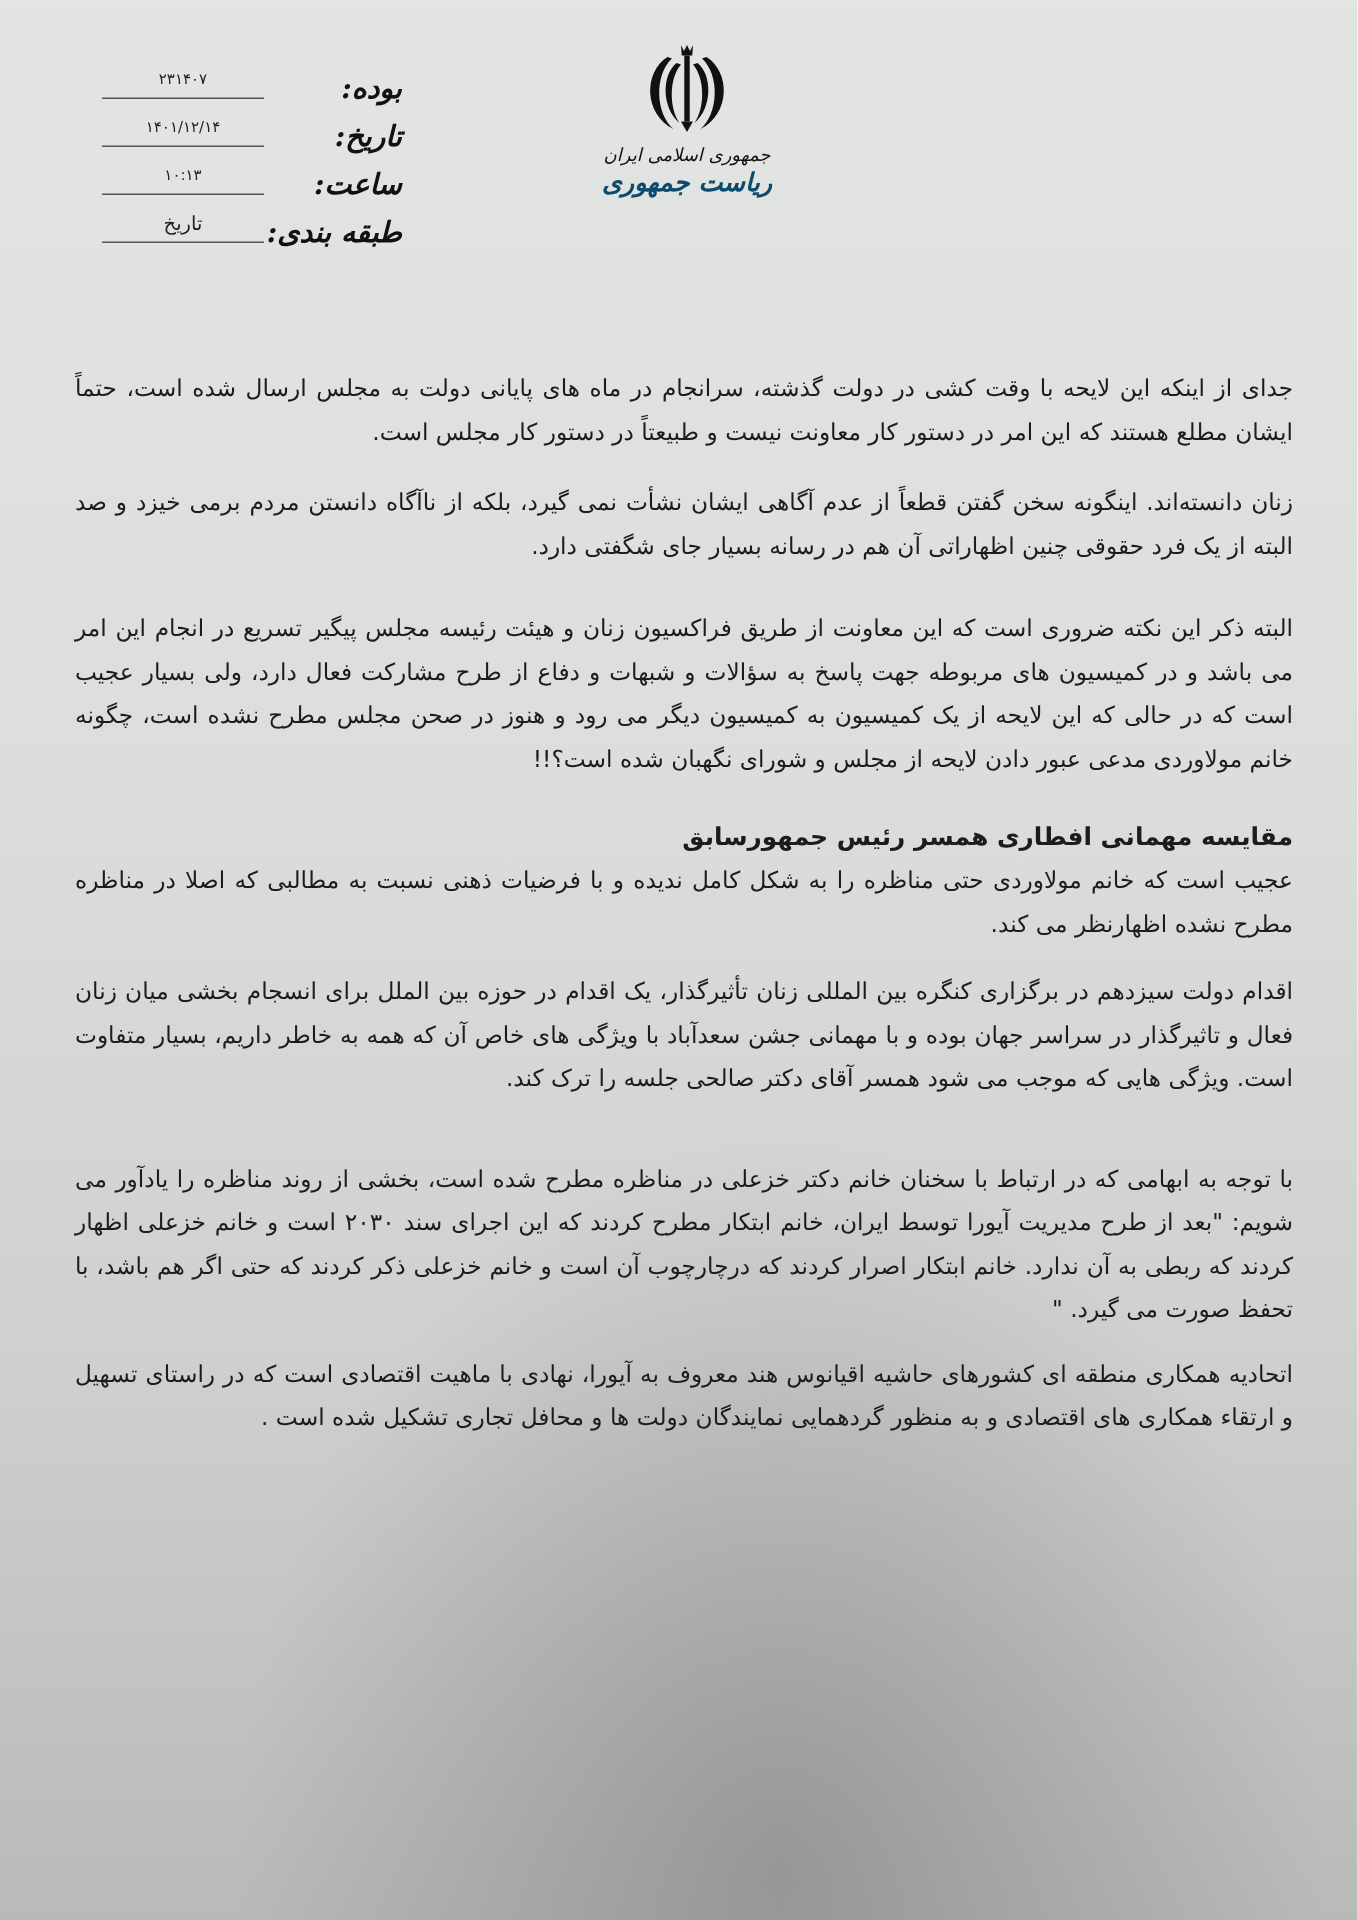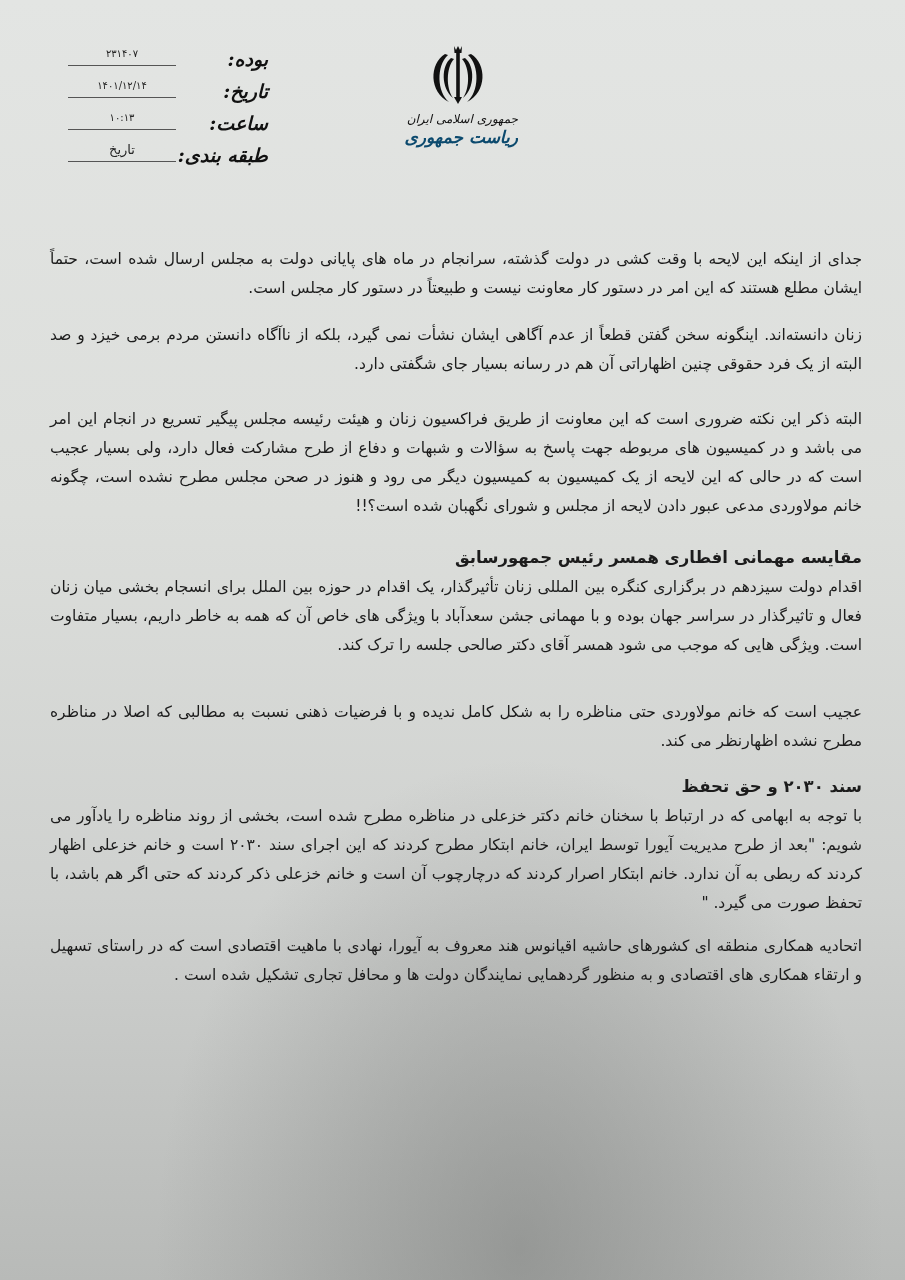--- a/index.html
+++ b/index.html
@@ -33,21 +33,21 @@
   .meta-value {
     flex: 1; border-bottom: 1.5px solid #555;
     font-family: "DejaVu Sans", sans-serif;
     font-size: 10px; text-align: center; padding-bottom: 1px;
     height: 22px; line-height: 20px; color: #222;
     margin-bottom: 4px;
   }
   .meta-value.small { font-size: 13px; }
 
   .emblem {
-    position: absolute; top: 44px; left: 398px; width: 120px; 
+    position: absolute; top: 28px; left: 398px; width: 120px; text-align: center;
   }
   .emblem svg { display: block; margin: 0 auto; }
   .emblem-line1 {
     font-family: "DejaVu Serif", serif; font-style: italic;
     font-size: 12px; margin-top: 4px; color: #111;
   }
   .emblem-line2 {
     font-family: "DejaVu Serif", serif; font-style: italic; font-weight: bold;
     font-size: 17px; color: #0c4a6e; margin-top: 1px;
   }
@@ -123,21 +123,20 @@
     </div>
 
   </div>
 
   <div class="content">
     <p class="para p2">جدای از اینکه این لایحه با وقت کشی در دولت گذشته، سرانجام در ماه های پایانی دولت به مجلس ارسال شده است، حتماً ایشان مطلع هستند که این امر در دستور کار معاونت نیست و طبیعتاً در دستور کار مجلس است.</p>
     <p class="para p1">زنان دانسته‌اند. اینگونه سخن گفتن قطعاً از عدم آگاهی ایشان نشأت نمی گیرد، بلکه از ناآگاه دانستن مردم برمی خیزد و صد البته از یک فرد حقوقی چنین اظهاراتی آن هم در رسانه بسیار جای شگفتی دارد.</p>
     <p class="para p3">البته ذکر این نکته ضروری است که این معاونت از طریق فراکسیون زنان و هیئت رئیسه مجلس پیگیر تسریع در انجام این امر می باشد و در کمیسیون های مربوطه جهت پاسخ به سؤالات و شبهات و دفاع از طرح مشارکت فعال دارد، ولی بسیار عجیب است که در حالی که این لایحه از یک کمیسیون به کمیسیون دیگر می رود و هنوز در صحن مجلس مطرح نشده است، چگونه خانم مولاوردی مدعی عبور دادن لایحه از مجلس و شورای نگهبان شده است؟!!</p>
 
     <h3 class="heading">مقایسه  مهمانی افطاری همسر رئیس جمهورسابق</h3>
+    <p class="para p5">عجیب است که خانم مولاوردی حتی مناظره را به شکل کامل ندیده و با فرضیات ذهنی نسبت به مطالبی که اصلا در مناظره مطرح نشده اظهارنظر می کند.</p>
     <p class="para p6">اقدام دولت سیزدهم در برگزاری کنگره بین المللی زنان تأثیرگذار، یک اقدام در حوزه بین الملل برای انسجام بخشی میان زنان فعال و تاثیرگذار در سراسر جهان بوده و با مهمانی جشن سعدآباد با ویژگی های خاص آن که همه به خاطر داریم، بسیار متفاوت است. ویژگی هایی که موجب می شود همسر آقای دکتر صالحی جلسه را ترک کند.</p>
-    <p class="para p5">عجیب است که خانم مولاوردی حتی مناظره را به شکل کامل ندیده و با فرضیات ذهنی نسبت به مطالبی که اصلا در مناظره مطرح نشده اظهارنظر می کند.</p>
 
-    <h3 class="heading">سند ۲۰۳۰ و حق تحفظ</h3>
     <p class="para p7">با توجه به ابهامی که در ارتباط با  سخنان خانم دکتر خزعلی در مناظره مطرح شده است، بخشی از روند مناظره را یادآور می شویم: "بعد از طرح مدیریت آیورا توسط ایران، خانم ابتکار مطرح کردند که این اجرای سند ۲۰۳۰ است و خانم خزعلی اظهار کردند که ربطی به آن ندارد. خانم ابتکار اصرار کردند که درچارچوب آن است و خانم خزعلی ذکر کردند که حتی اگر هم باشد، با تحفظ صورت می گیرد. "</p>
     <p class="para">اتحادیه همکاری منطقه ای کشورهای حاشیه اقیانوس هند معروف به آیورا، نهادی با ماهیت اقتصادی است که در راستای تسهیل و ارتقاء همکاری های اقتصادی و به منظور گردهمایی نمایندگان دولت ها و محافل تجاری تشکیل شده است  .</p>
   </div>
 
 </div>
 
 </body></html>

